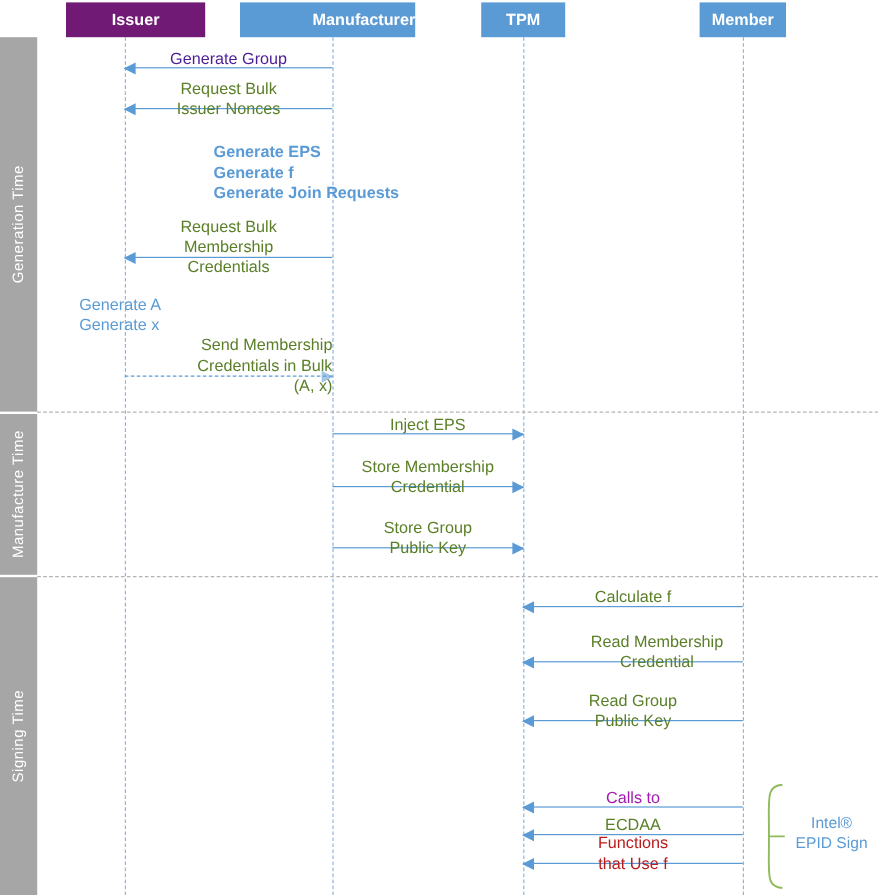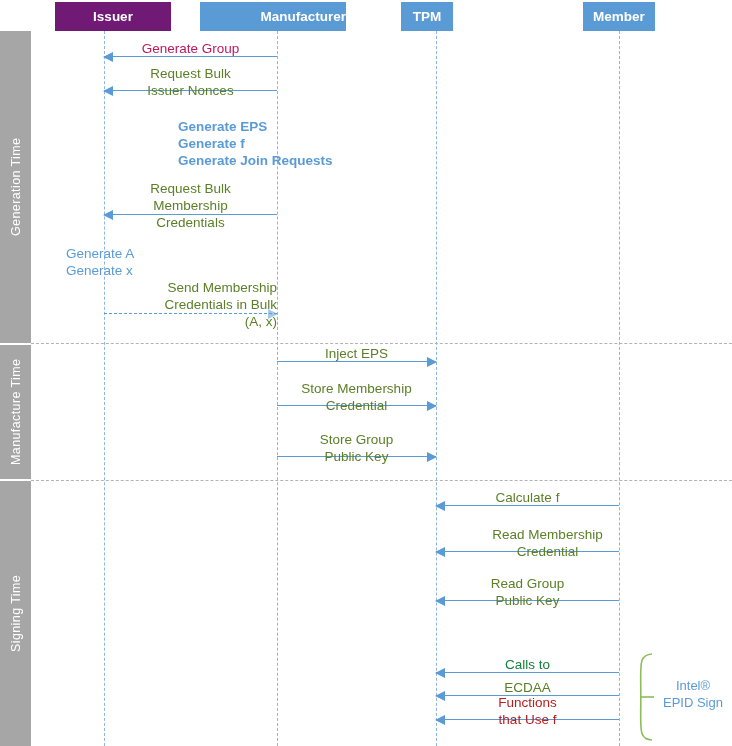--- a/index.html
+++ b/index.html
@@ -97,34 +97,34 @@
       <div class="phase-label">Signing Time</div>
     </div>
     <div class="actor-box" style="left: 55px; width: 116px; top: 2px; background: #701a75;">
       <span>Issuer</span>
     </div>
     <div class="lifeline" style="left: 104px; top: 31px; height: 715px;"></div>
     <div class="actor-box" style="left: 200px; width: 146px; top: 2px; background: rgb(91, 155, 213); justify-content: flex-end;">
       <span>Manufacturer</span>
     </div>
     <div class="lifeline" style="left: 277px; top: 31px; height: 715px;"></div>
-    <div class="actor-box" style="left: 401px; width: 52px; top: 2px; background: rgb(91, 155, 213);">
+    <div class="actor-box" style="left: 401px; width: 70px; top: 2px; background: rgb(91, 155, 213);">
       <span>TPM</span>
     </div>
     <div class="lifeline" style="left: 436px; top: 31px; height: 715px;"></div>
     <div class="actor-box" style="left: 583px; width: 72px; top: 2px; background: rgb(91, 155, 213);">
       <span>Member</span>
     </div>
     <div class="lifeline" style="left: 619px; top: 31px; height: 715px;"></div>
     <div class="divider" style="left: 31px; width: 701px; top: 343px;"></div>
     <div class="divider" style="left: 31px; width: 701px; top: 480px;"></div>
     <div class="msg left" style="left: 104px; width: 173px; top: 56px;">
       <div class="line" style="border-top-color: rgb(91, 155, 213);"></div>
       <div class="head"></div>
-      <div class="msg-label" style="top: -16px; color: #be185d;">Generate Group</div>
+      <div class="msg-label" style="top: -16px; color: #4c1d95;">Generate Group</div>
     </div>
     <div class="msg left" style="left: 104px; width: 173px; top: 90px;">
       <div class="line" style="border-top-color: rgb(91, 155, 213);"></div>
       <div class="head"></div>
       <div class="msg-label" style="top: -25px; color: rgb(90, 127, 39);">Request Bulk
 Issuer Nonces</div>
     </div>
     <div class="msg left" style="left: 104px; width: 173px; top: 214px;">
       <div class="line" style="border-top-color: rgb(91, 155, 213);"></div>
       <div class="head"></div>
@@ -169,21 +169,21 @@
     </div>
     <div class="msg left" style="left: 436px; width: 183px; top: 600px;">
       <div class="line" style="border-top-color: rgb(91, 155, 213);"></div>
       <div class="head"></div>
       <div class="msg-label" style="top: -25px; color: rgb(90, 127, 39);">Read Group
 Public Key</div>
     </div>
     <div class="msg left" style="left: 436px; width: 183px; top: 672px;">
       <div class="line" style="border-top-color: rgb(91, 155, 213);"></div>
       <div class="head"></div>
-      <div class="msg-label" style="top: -16px; color: #15803d;">Calls to</div>
+      <div class="msg-label" style="top: -16px; color: #a21caf;">Calls to</div>
     </div>
     <div class="msg left" style="left: 436px; width: 183px; top: 695px;">
       <div class="line" style="border-top-color: rgb(91, 155, 213);"></div>
       <div class="head"></div>
       <div class="msg-label" style="top: -16px; color: rgb(90, 127, 39);">ECDAA</div>
     </div>
     <div class="msg left" style="left: 436px; width: 183px; top: 719px;">
       <div class="line" style="border-top-color: rgb(91, 155, 213);"></div>
       <div class="head"></div>
       <div class="msg-label" style="top: -25px; color: #b91c1c;">Functions

